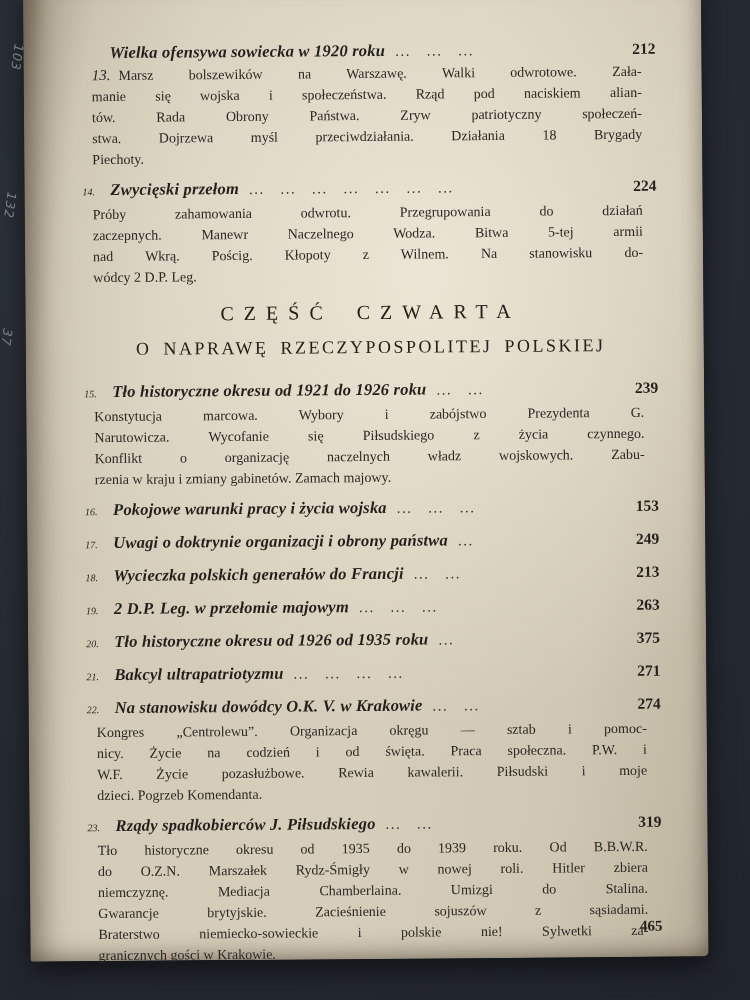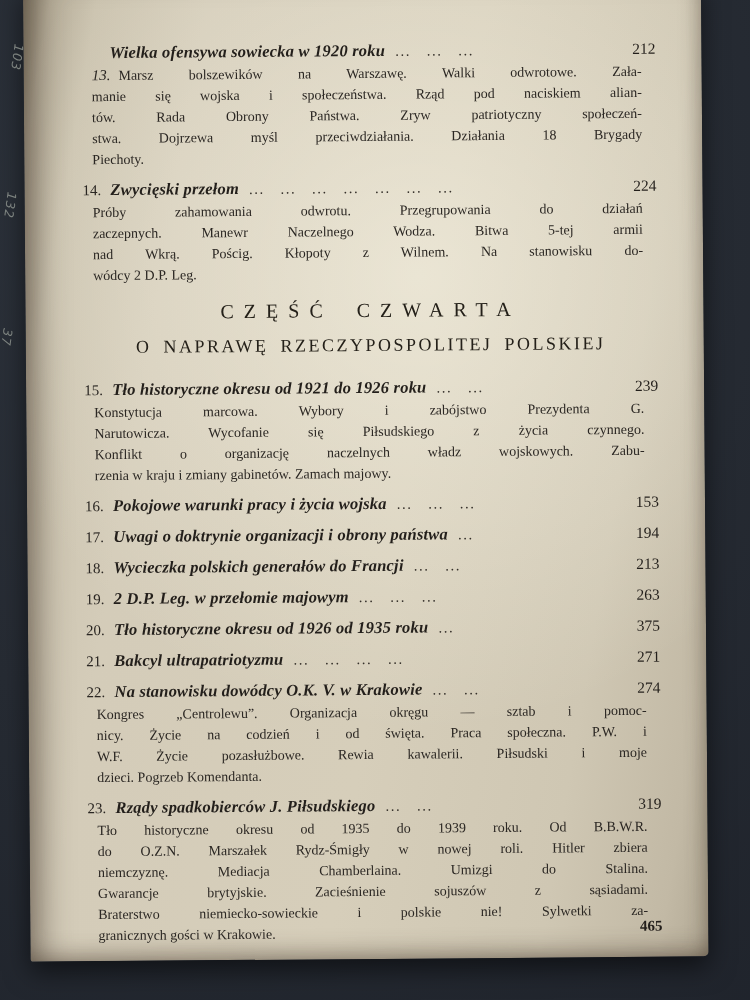--- a/index.html
+++ b/index.html
@@ -19,24 +19,24 @@
       inset 0 -16px 24px -12px rgba(70,58,44,0.45),
       inset -12px 0 20px -10px rgba(70,58,44,0.40),
       inset 26px 0 32px -16px rgba(60,48,36,0.55);
     border-radius:2px 3px 5px 3px;
     color:#282420;
   }
   .content{position:relative;padding:56px 46px 0 58px;}
 
   .entry{margin-bottom:9px;}
   .tline{display:flex;align-items:baseline;line-height:22px;font-size:16.5px;}
-  .num{flex:none;width:28px;font-size:15px;color:#2a2622;}
+  .num{flex:none;width:28px;font-size:10px;color:#2a2622;font-style:italic;}
   .ttl{flex:none;font-weight:bold;font-style:italic;letter-spacing:0.2px;color:#231f1b;}
   .leader{flex:1 1 auto;overflow:hidden;white-space:pre;margin:0 8px 0 10px;letter-spacing:1.5px;font-size:15px;color:#35302a;}
-  .pg{flex:none;font-weight:normal;font-size:15.5px;min-width:28px;text-align:right;color:#231f1b;}
+  .pg{flex:none;font-weight:bold;font-size:15.5px;min-width:28px;text-align:right;color:#231f1b;}
 
   .desc{margin:1px 14px 0 10px;font-size:14px;line-height:21px;color:#2b2723;}
   .dline{text-align:justify;text-align-last:justify;}
   .dline.lastline{text-align-last:left;}
   .dnum{padding-right:8px;font-size:15px;font-style:italic;}
 
   .heading{text-align:center;margin:14px 0 22px;}
   .h1{font-size:20px;letter-spacing:10px;word-spacing:9px;line-height:24px;color:#242019;}
   .h2{font-size:18px;letter-spacing:2.5px;word-spacing:5px;line-height:20px;margin-top:13px;color:#242019;}
 
@@ -119,21 +119,21 @@
             <span class="ttl">Pokojowe warunki pracy i życia wojska</span>
             <span class="leader">...   ...   ...</span>
             <span class="pg">153</span>
           </div>
         </div>
         <div class="entry">
           <div class="tline">
             <span class="num">17.</span>
             <span class="ttl">Uwagi o doktrynie organizacji i obrony państwa</span>
             <span class="leader">...</span>
-            <span class="pg">194</span>
+            <span class="pg">249</span>
           </div>
         </div>
         <div class="entry">
           <div class="tline">
             <span class="num">18.</span>
             <span class="ttl">Wycieczka polskich generałów do Francji</span>
             <span class="leader">...   ...</span>
             <span class="pg">213</span>
           </div>
         </div>

